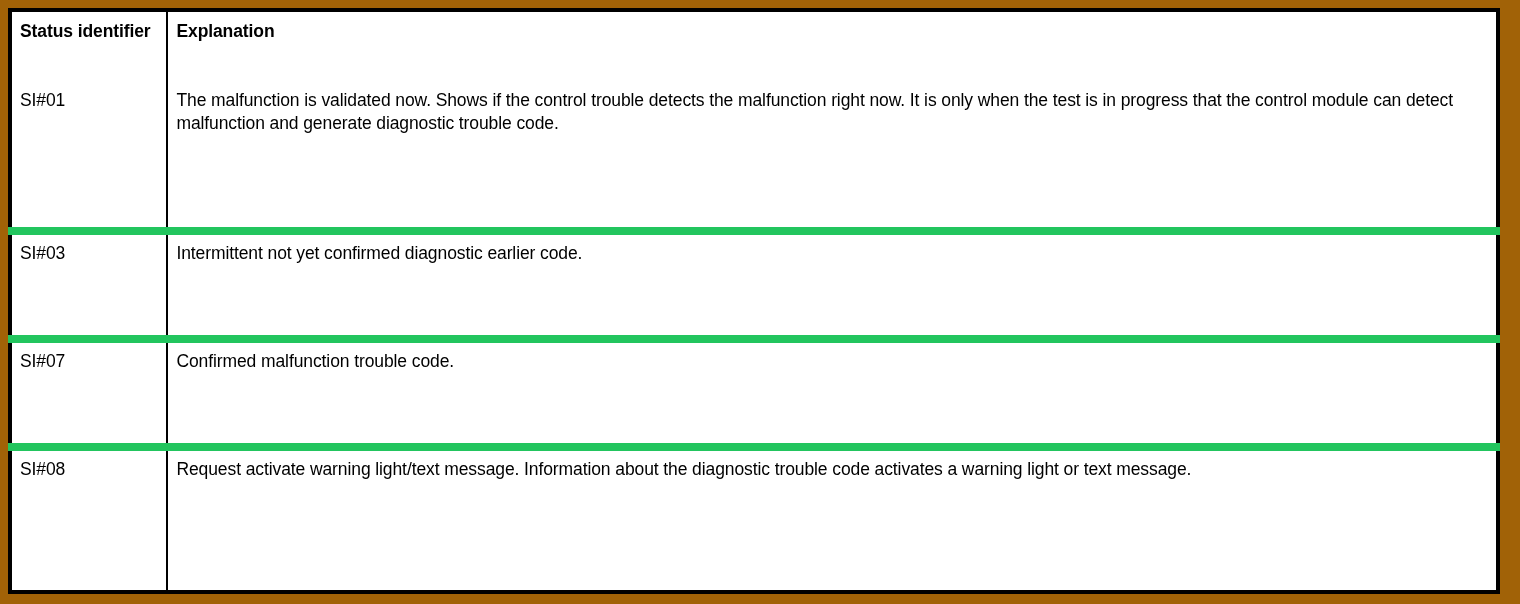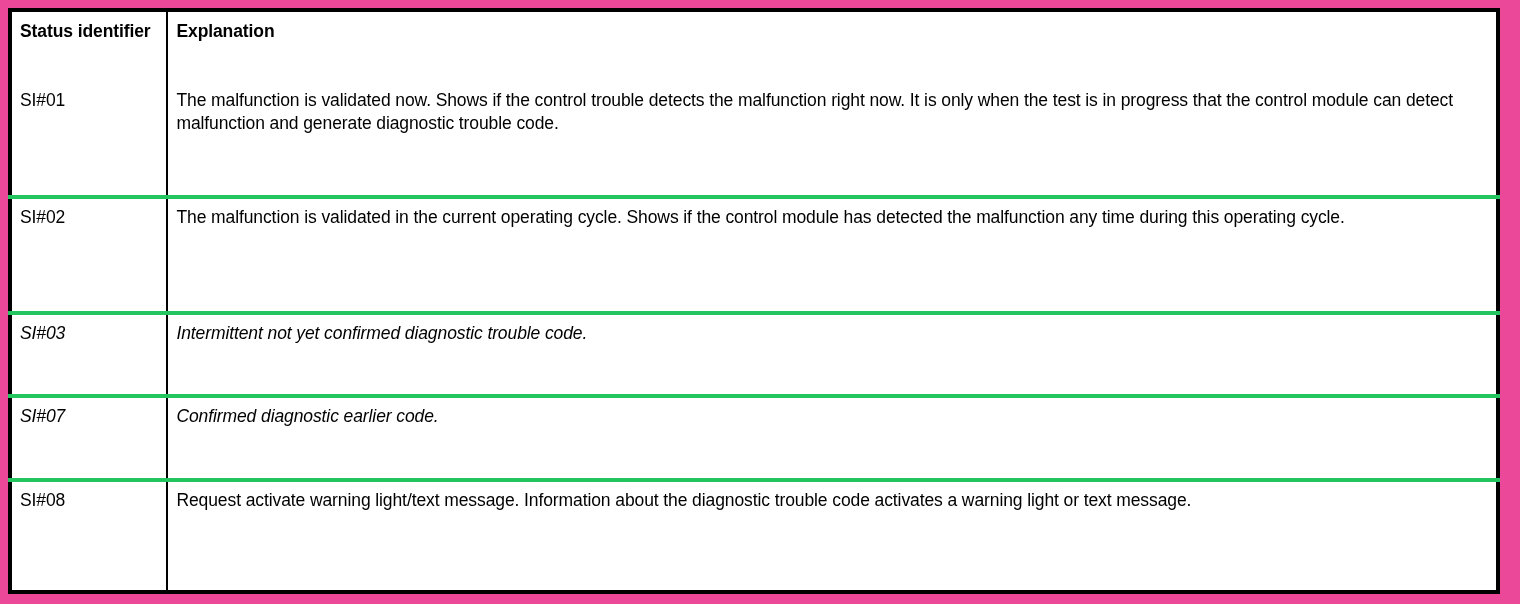--- a/index.html
+++ b/index.html
@@ -14,21 +14,21 @@
     overflow: hidden;
     font-family: "Liberation Sans", "DejaVu Sans", sans-serif;
     color: #000000;
     -webkit-font-smoothing: none;
   }
 
   .page {
     position: relative;
     width: 1520px;
     height: 604px;
-    background: #ec4899;
+    background: #a16207;
   }
 
   
   .status-table {
     position: absolute;
     left: 8px;
     top: 8px;
     width: 1492px;
     height: 586px;
     box-sizing: border-box;
@@ -43,21 +43,21 @@
 
   .status-table tr {
     
   }
 
   .status-table th,
   .status-table td {
     box-sizing: border-box;
     vertical-align: top;
     border-right: 2px solid #000000;
-    border-bottom: 4px solid #22c55e;
+    border-bottom: 8px solid #22c55e;
     padding: 7px 6px 7px 8px;
     font-size: 17.5px;
     line-height: 23px;
     letter-spacing: -0.1px;
     font-weight: normal;
     text-align: left;
   }
 
   .status-table th:last-child,
   .status-table td:last-child {
@@ -82,21 +82,21 @@
   .cell-id {
     white-space: nowrap;
   }
 
   
   .expl {
     padding-right: 16px;
   }
 
   .row-tall td { height: 73px; }
-  .row-short td { height: 53px; font-style: italic; }
+  .row-short td { height: 53px; }
   .row-last td { height: 71px; }
 </style>
 </head>
 <body>
 
 <div class="page">
 
   <table class="status-table">
     <colgroup>
       <col class="col-id">
@@ -110,33 +110,29 @@
       </tr>
     </thead>
 
     <tbody>
 
       <tr class="row-tall">
         <td class="cell-id">SI#01</td>
         <td class="expl">The malfunction is validated now. Shows if the control trouble detects the malfunction right now. It is only when the test is in progress that the control module can detect malfunction and generate diagnostic trouble code.</td>
       </tr>
 
-      <tr class="row-tall">
-        <td class="cell-id">SI#02</td>
-        <td class="expl">The malfunction is validated in the current operating cycle. Shows if the control module has detected the malfunction any time during this operating cycle.</td>
-      </tr>
 
       <tr class="row-short">
         <td class="cell-id">SI#03</td>
-        <td class="expl">Intermittent not yet confirmed diagnostic trouble code.</td>
+        <td class="expl">Intermittent not yet confirmed diagnostic earlier code.</td>
       </tr>
 
       <tr class="row-short">
         <td class="cell-id">SI#07</td>
-        <td class="expl">Confirmed diagnostic earlier code.</td>
+        <td class="expl">Confirmed malfunction trouble code.</td>
       </tr>
 
 
 
 
       <tr class="row-last">
         <td class="cell-id">SI#08</td>
         <td class="expl">Request activate warning light/text message. Information about the diagnostic trouble code activates a warning light or text message.</td>
       </tr>
 

